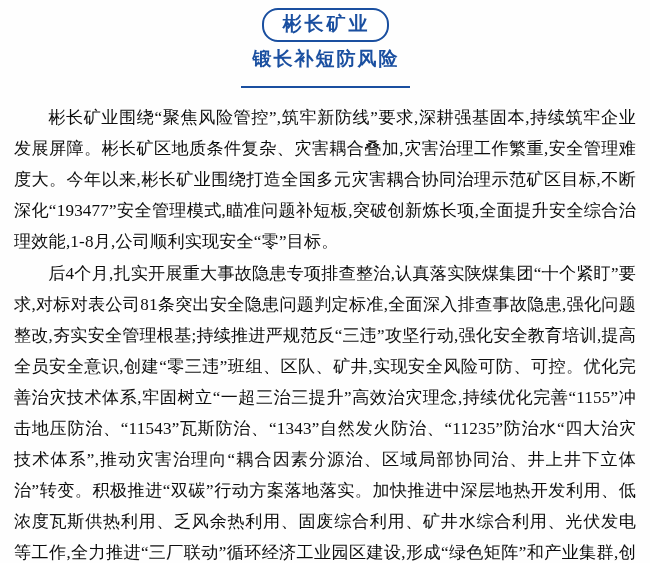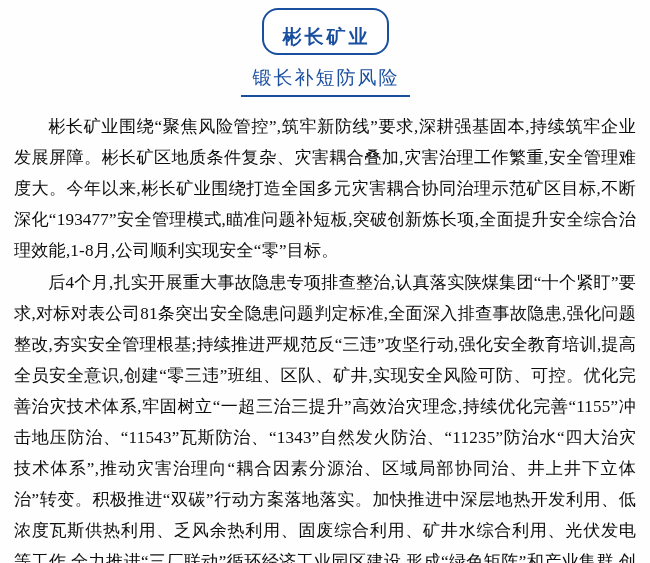--- a/index.html
+++ b/index.html
@@ -30,33 +30,33 @@
     flex-direction: column;
     align-items: center;
   }
   .badge-mine {
     border: 2px solid #1a4fa0;
     border-radius: 16px;
     color: #1a4fa0;
     font-weight: bold;
     font-size: 19px;
     letter-spacing: 3px;
-    padding: 17px 16px 5px 19px;
+    padding: 4px 16px 5px 19px;
     line-height: 1.1;
     background: #ffffff;
     font-family: "Liberation Serif", "DejaVu Serif", serif;
   }
   .badge-slogan {
-    margin-top: 12px;
+    margin-top: 6px;
     border-bottom: 2px solid #1a4fa0;
     color: #1a4fa0;
-    font-weight: normal;
+    font-weight: bold;
     font-size: 19px;
     letter-spacing: 2px;
-    padding: 0 10px 6px 12px;
+    padding: 0 10px 16px 12px;
     line-height: 1.15;
   }
   
   .article {
     margin: 14px 14px 0 14px;
     font-size: 17.1px;
     line-height: 31px;
     text-align: justify;
     text-justify: inter-ideograph;
     letter-spacing: 0.2px;

